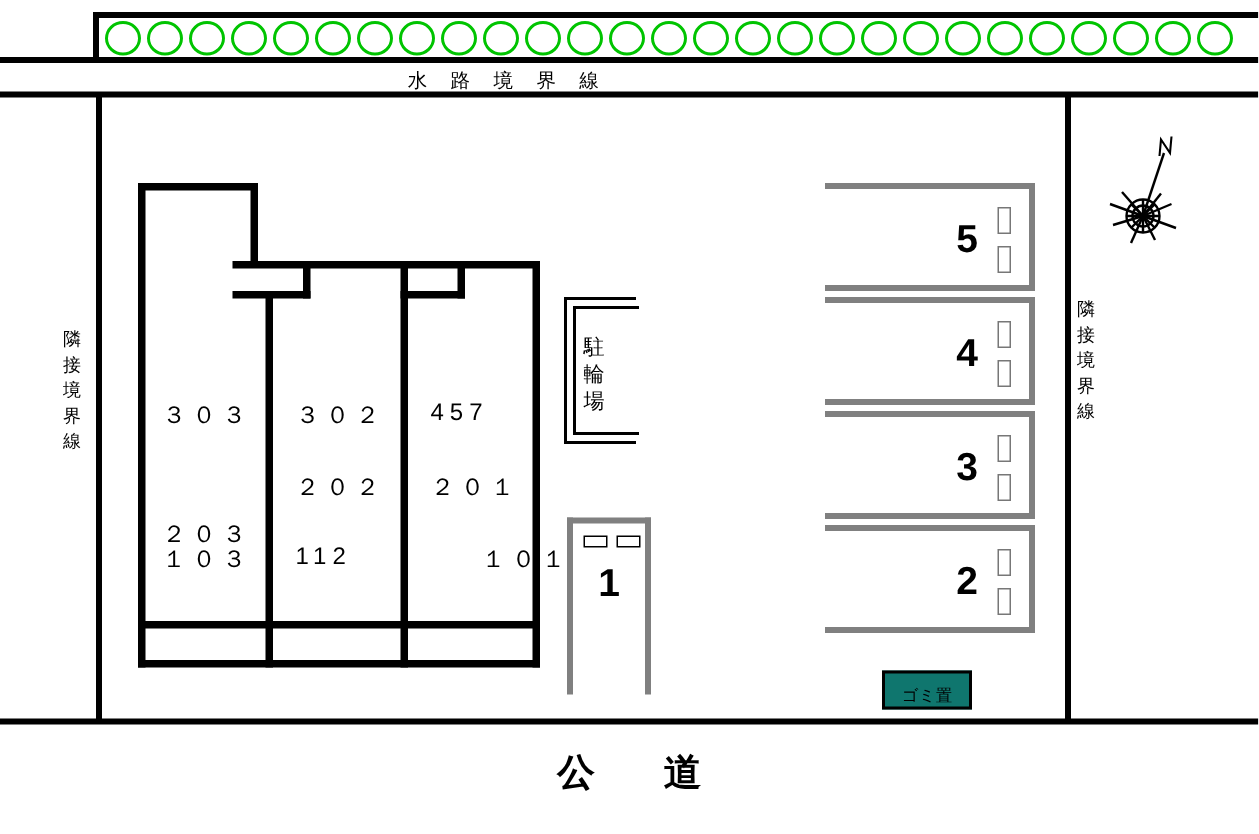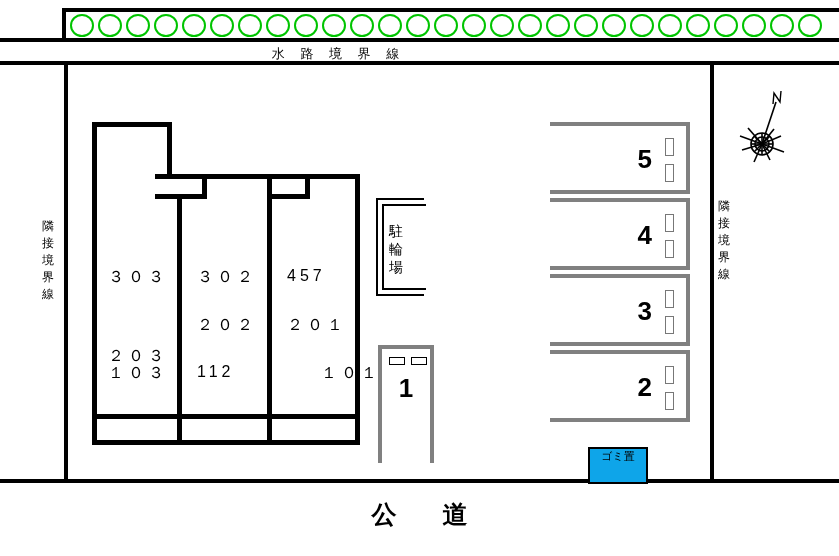--- a/index.html
+++ b/index.html
@@ -202,29 +202,29 @@
   #slot-4 { left: 550px; top: 198px; }
   #slot-3 { left: 550px; top: 274px; }
   #slot-2 { left: 550px; top: 350px; }
 
   
   #garbage-box {
     position: absolute;
     left: 588px;
     top: 447px;
     width: 60px;
-    height: 37px;
+    height: 26px;
     border: 2px solid #000;
     box-sizing: border-box;
     display: flex;
-    align-items: flex-start;
+    align-items: flex-end;
     justify-content: center;
     font-size: 11px;
     color: #000;
-    background: #0ea5e9;
+    background: #0f766e;
   }
 
   
   #compass {
     position: absolute;
     left: 736px;
     top: 84px;
     width: 70px;
     height: 80px;
   }

